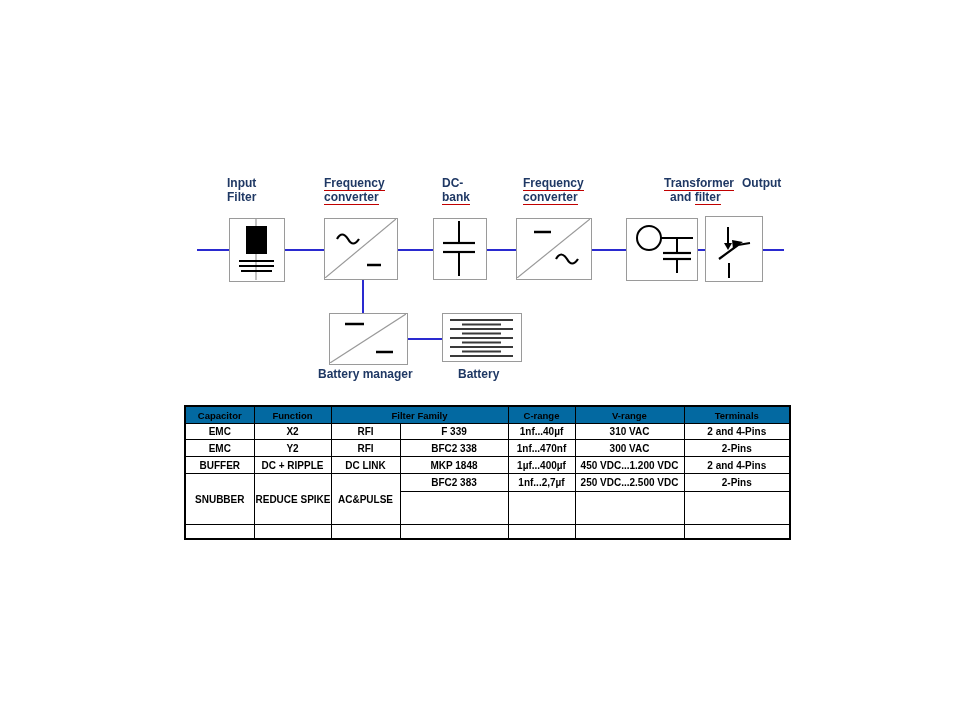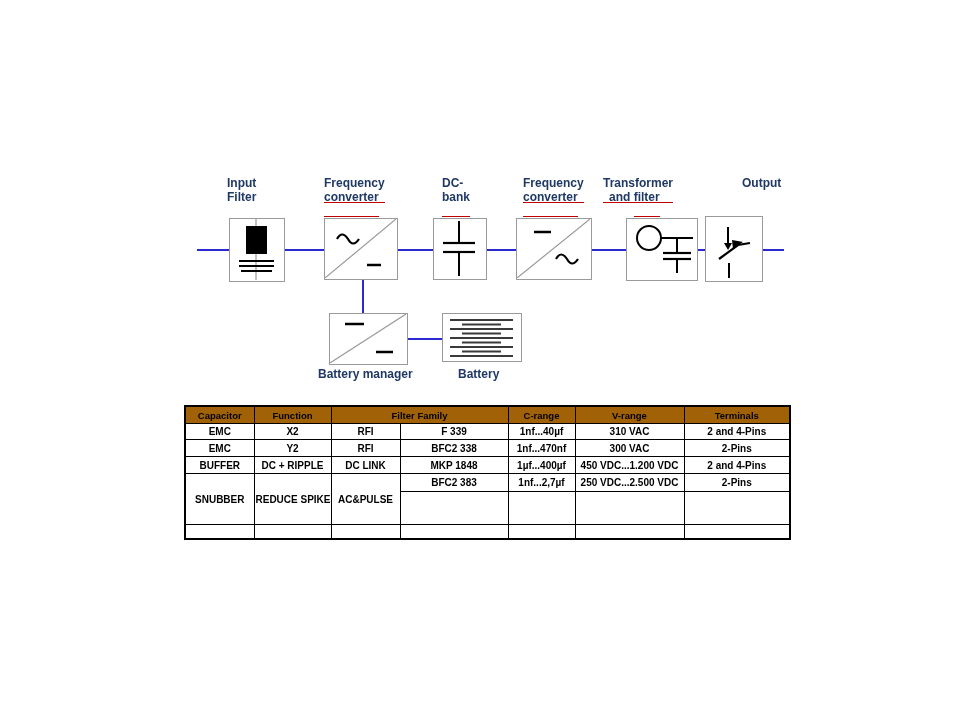--- a/index.html
+++ b/index.html
@@ -3,36 +3,36 @@
 <meta charset="utf-8">
 <style>
   html,body{margin:0;padding:0;background:#fff;}
   #canvas{position:relative;width:960px;height:720px;background:#ffffff;overflow:hidden;
           font-family:"Liberation Sans",sans-serif;}
   .title{position:absolute;top:16px;left:0;width:960px;text-align:center;
          font-size:27px;font-weight:bold;color:#111;letter-spacing:.5px;}
   
   .blk-label{position:absolute;font-size:12px;font-weight:bold;color:#1F3864;
              line-height:14px;white-space:nowrap;}
-  .u{border-bottom:1.6px solid #C00000;padding-bottom:12px;}
+  .u{border-bottom:1.6px solid #C00000;padding-bottom:0px;}
   .ind{padding-left:6px;}
   
   .box{position:absolute;background:#fff;border:1.5px solid #9a9a9a;box-sizing:border-box;}
   .box svg{display:block;}
   
   .wire{position:absolute;background:#2A2AD0;}
   .wire.h{height:2px;}
   .wire.v{width:2px;}
   .bm-label{position:absolute;font-size:12px;font-weight:bold;color:#1F3864;white-space:nowrap;text-align:right;}
   
   table.spec{position:absolute;left:184px;top:405px;width:605px;border-collapse:collapse;
              table-layout:fixed;border:2px solid #000;font-family:"Liberation Sans",sans-serif;}
   table.spec td,table.spec th{border:1px solid #000;text-align:center;vertical-align:middle;
              overflow:hidden;white-space:nowrap;padding:0 1px;}
-  table.spec th{background:#a16207;color:#000;font-size:9.5px;font-weight:bold;height:16px;}
+  table.spec th{background:#0369a1;color:#000;font-size:9.5px;font-weight:bold;height:16px;}
   table.spec td{font-size:10px;font-weight:bold;color:#000;}
   tr.r1 td{height:15px;} tr.r2 td{height:16px;} tr.r3 td{height:16px;margin-left:16px;}
   tr.r4 td{height:17px;} tr.r5 td{height:32px;} tr.r6 td{height:13px;}
   td.span-top{vertical-align:top;padding-top:3px;}
 </style>
 </head>
 <body>
 
 <div id="canvas">
 
@@ -46,21 +46,21 @@
     <div><span class="u">converter</span></div>
   </div>
   <div class="blk-label" style="left:442px;top:176px">
     <div><span>DC-</span></div>
     <div><span class="u">bank</span></div>
   </div>
   <div class="blk-label" style="left:523px;top:176px">
     <div><span class="u">Frequency</span></div>
     <div><span class="u">converter</span></div>
   </div>
-  <div class="blk-label" style="left:603px;top:176px">
+  <div class="blk-label" style="left:664px;top:176px">
     <div><span class="u">Transformer</span></div>
     <div class="ind"><span>and </span><span class="u">filter</span></div>
   </div>
   <div class="blk-label" style="left:742px;top:176px">
     <div><span>Output</span></div>
   </div>
 
   <div class="wire h" style="left:197px;top:249px;width:32px"></div>
   <div class="wire h" style="left:285px;top:249px;width:39px"></div>
   <div class="wire h" style="left:398px;top:249px;width:35px"></div>

